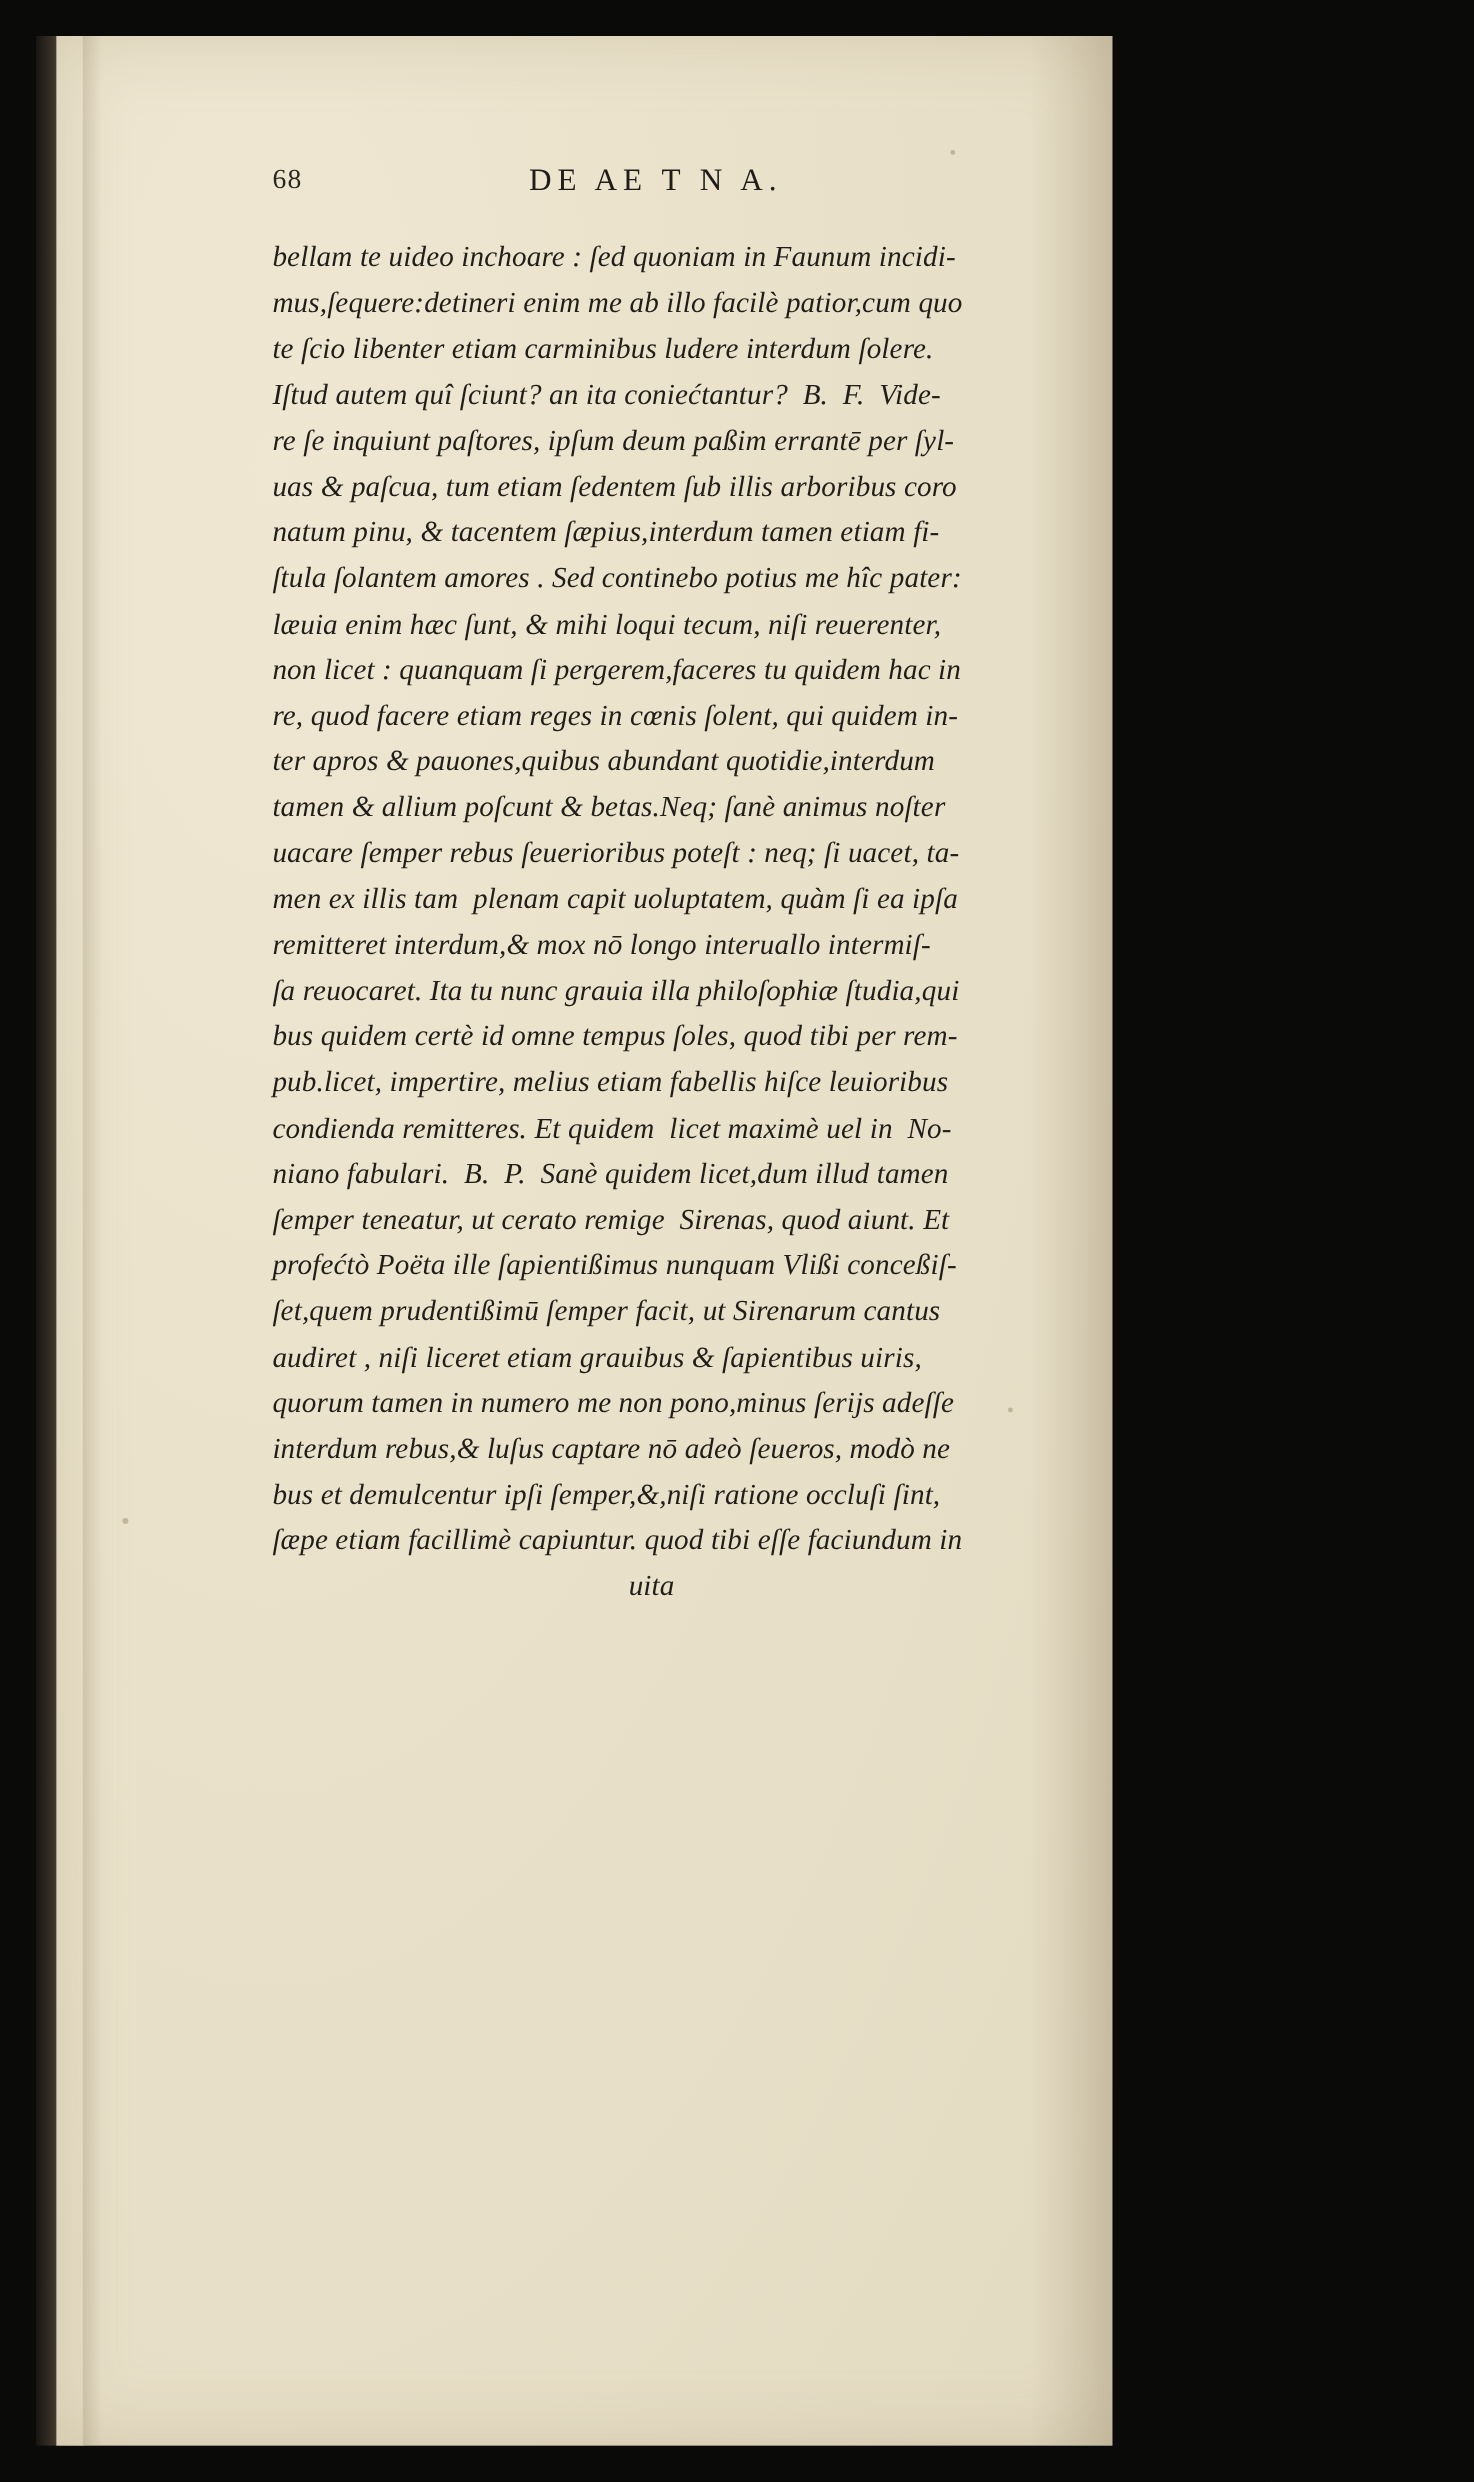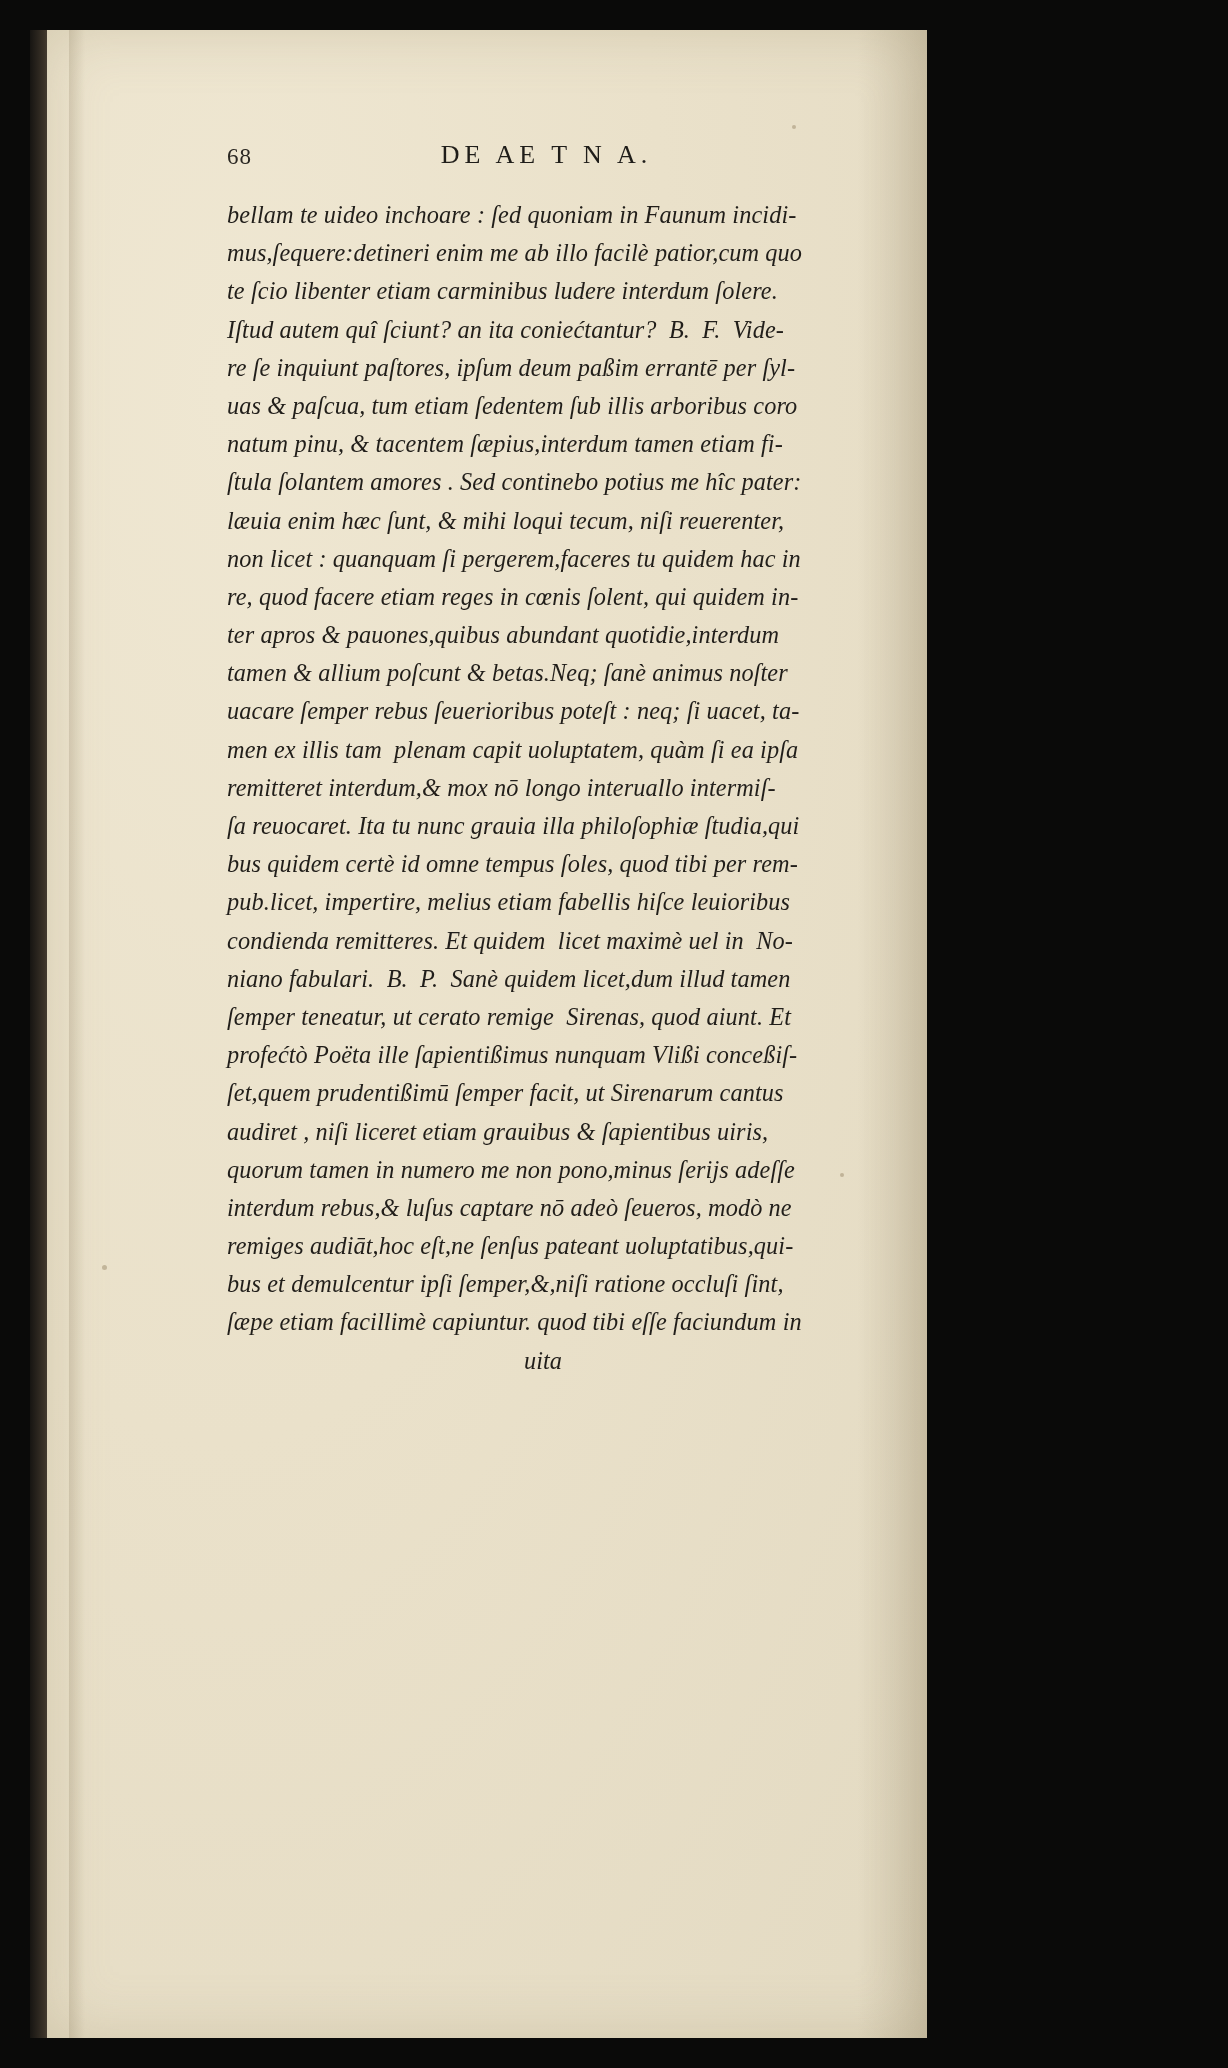--- a/index.html
+++ b/index.html
@@ -73,21 +73,21 @@
   
   #text-block {
     position: absolute;
     left: 180px;
     top: 100px;
     width: 640px;
   }
 
   #running-head {
     display: flex;
-    align-items: flex-end;
+    align-items: center;
     height: 40px;
     margin-bottom: 26px;
   }
   #folio-number {
     font-family: "Liberation Serif", serif;
     font-size: 23px;
     color: #2a2722;
     letter-spacing: 1px;
   }
   #head-title {
@@ -162,21 +162,20 @@
         <span class="line">bus quidem certè id omne tempus ſoles, quod tibi per rem-</span>
         <span class="line">pub.licet, impertire, melius etiam fabellis hiſce leuioribus</span>
         <span class="line">condienda remitteres. Et quidem  licet maximè uel in  No-</span>
         <span class="line">niano fabulari.  B.  P.  Sanè quidem licet,dum illud tamen</span>
         <span class="line">ſemper teneatur, ut cerato remige  Sirenas, quod aiunt. Et</span>
         <span class="line">profećtò Poëta ille ſapientißimus nunquam Vlißi conceßiſ-</span>
         <span class="line">ſet,quem prudentißimū ſemper facit, ut Sirenarum cantus</span>
         <span class="line">audiret , niſi liceret etiam grauibus &amp; ſapientibus uiris,</span>
         <span class="line">quorum tamen in numero me non pono,minus ſerijs adeſſe</span>
         <span class="line">interdum rebus,&amp; luſus captare nō adeò ſeueros, modò ne</span>
-        <span class="line">remiges audiāt,hoc eſt,ne ſenſus pateant uoluptatibus,qui-</span>
         <span class="line">bus et demulcentur ipſi ſemper,&amp;,niſi ratione occluſi ſint,</span>
         <span class="line">ſæpe etiam facillimè capiuntur. quod tibi eſſe faciundum in</span>
         <span class="line last">uita</span>
       </div>
 
     </div>
   </div>
 </div>
 
 </body></html>

